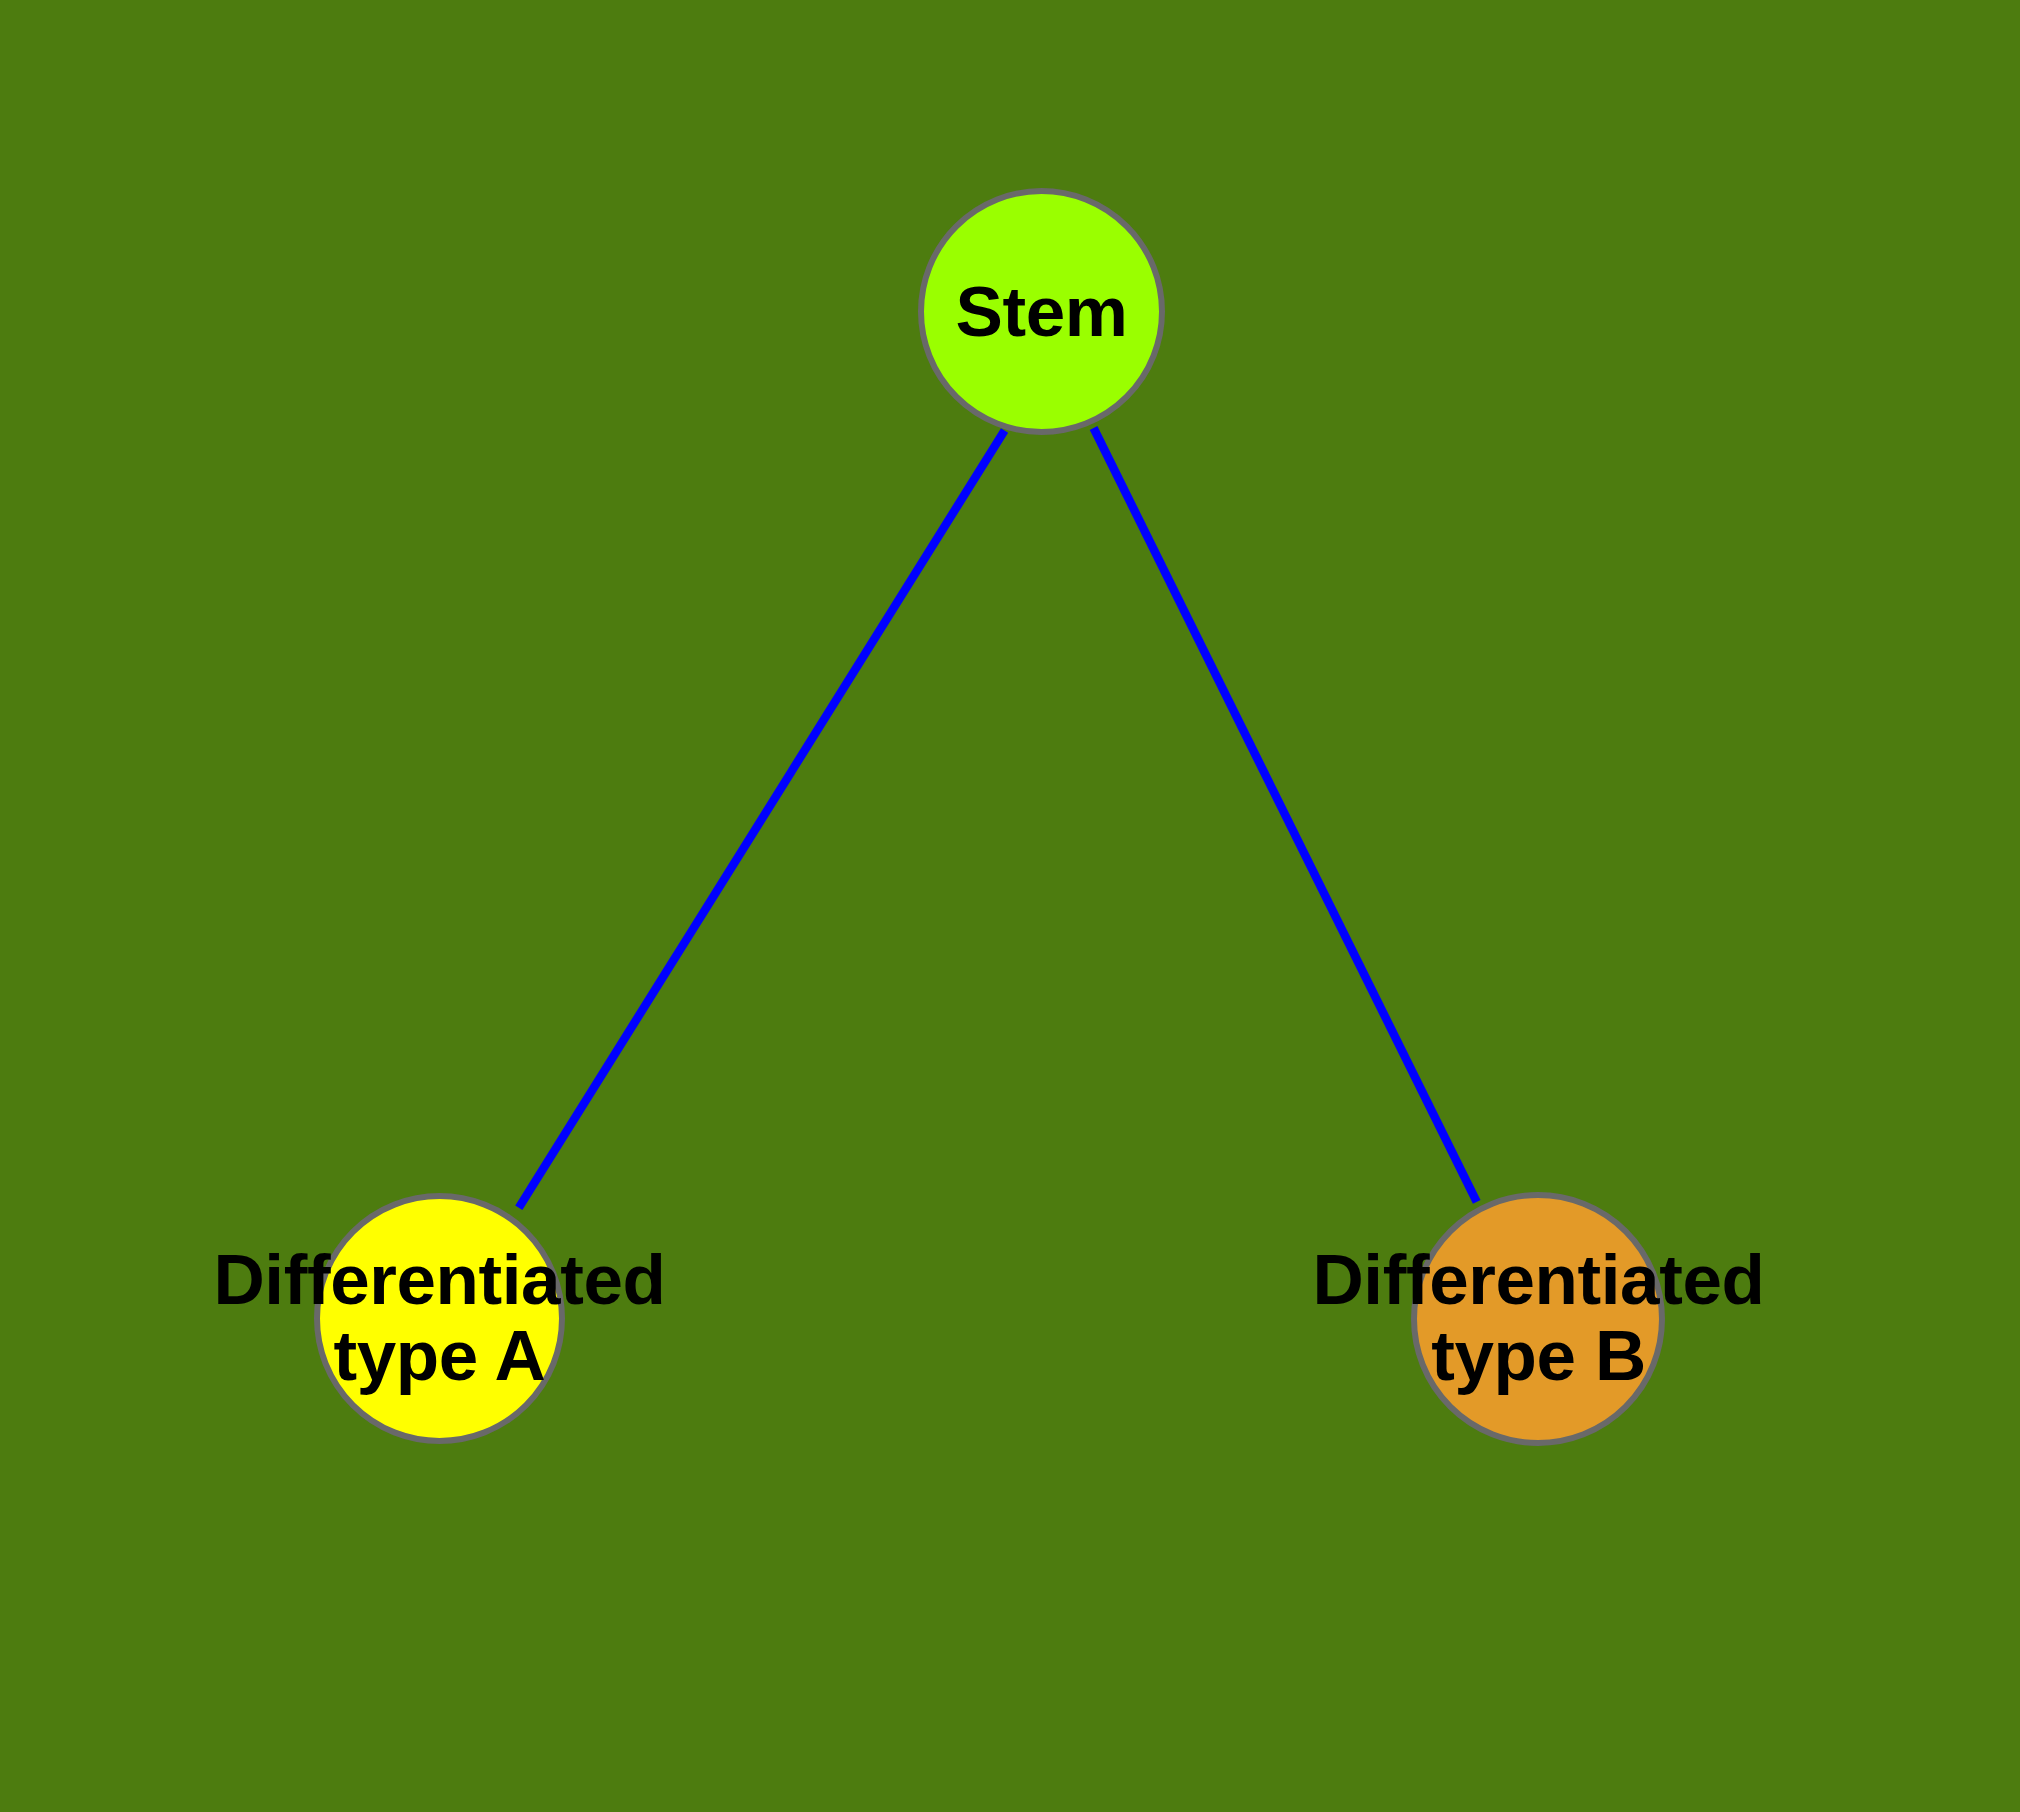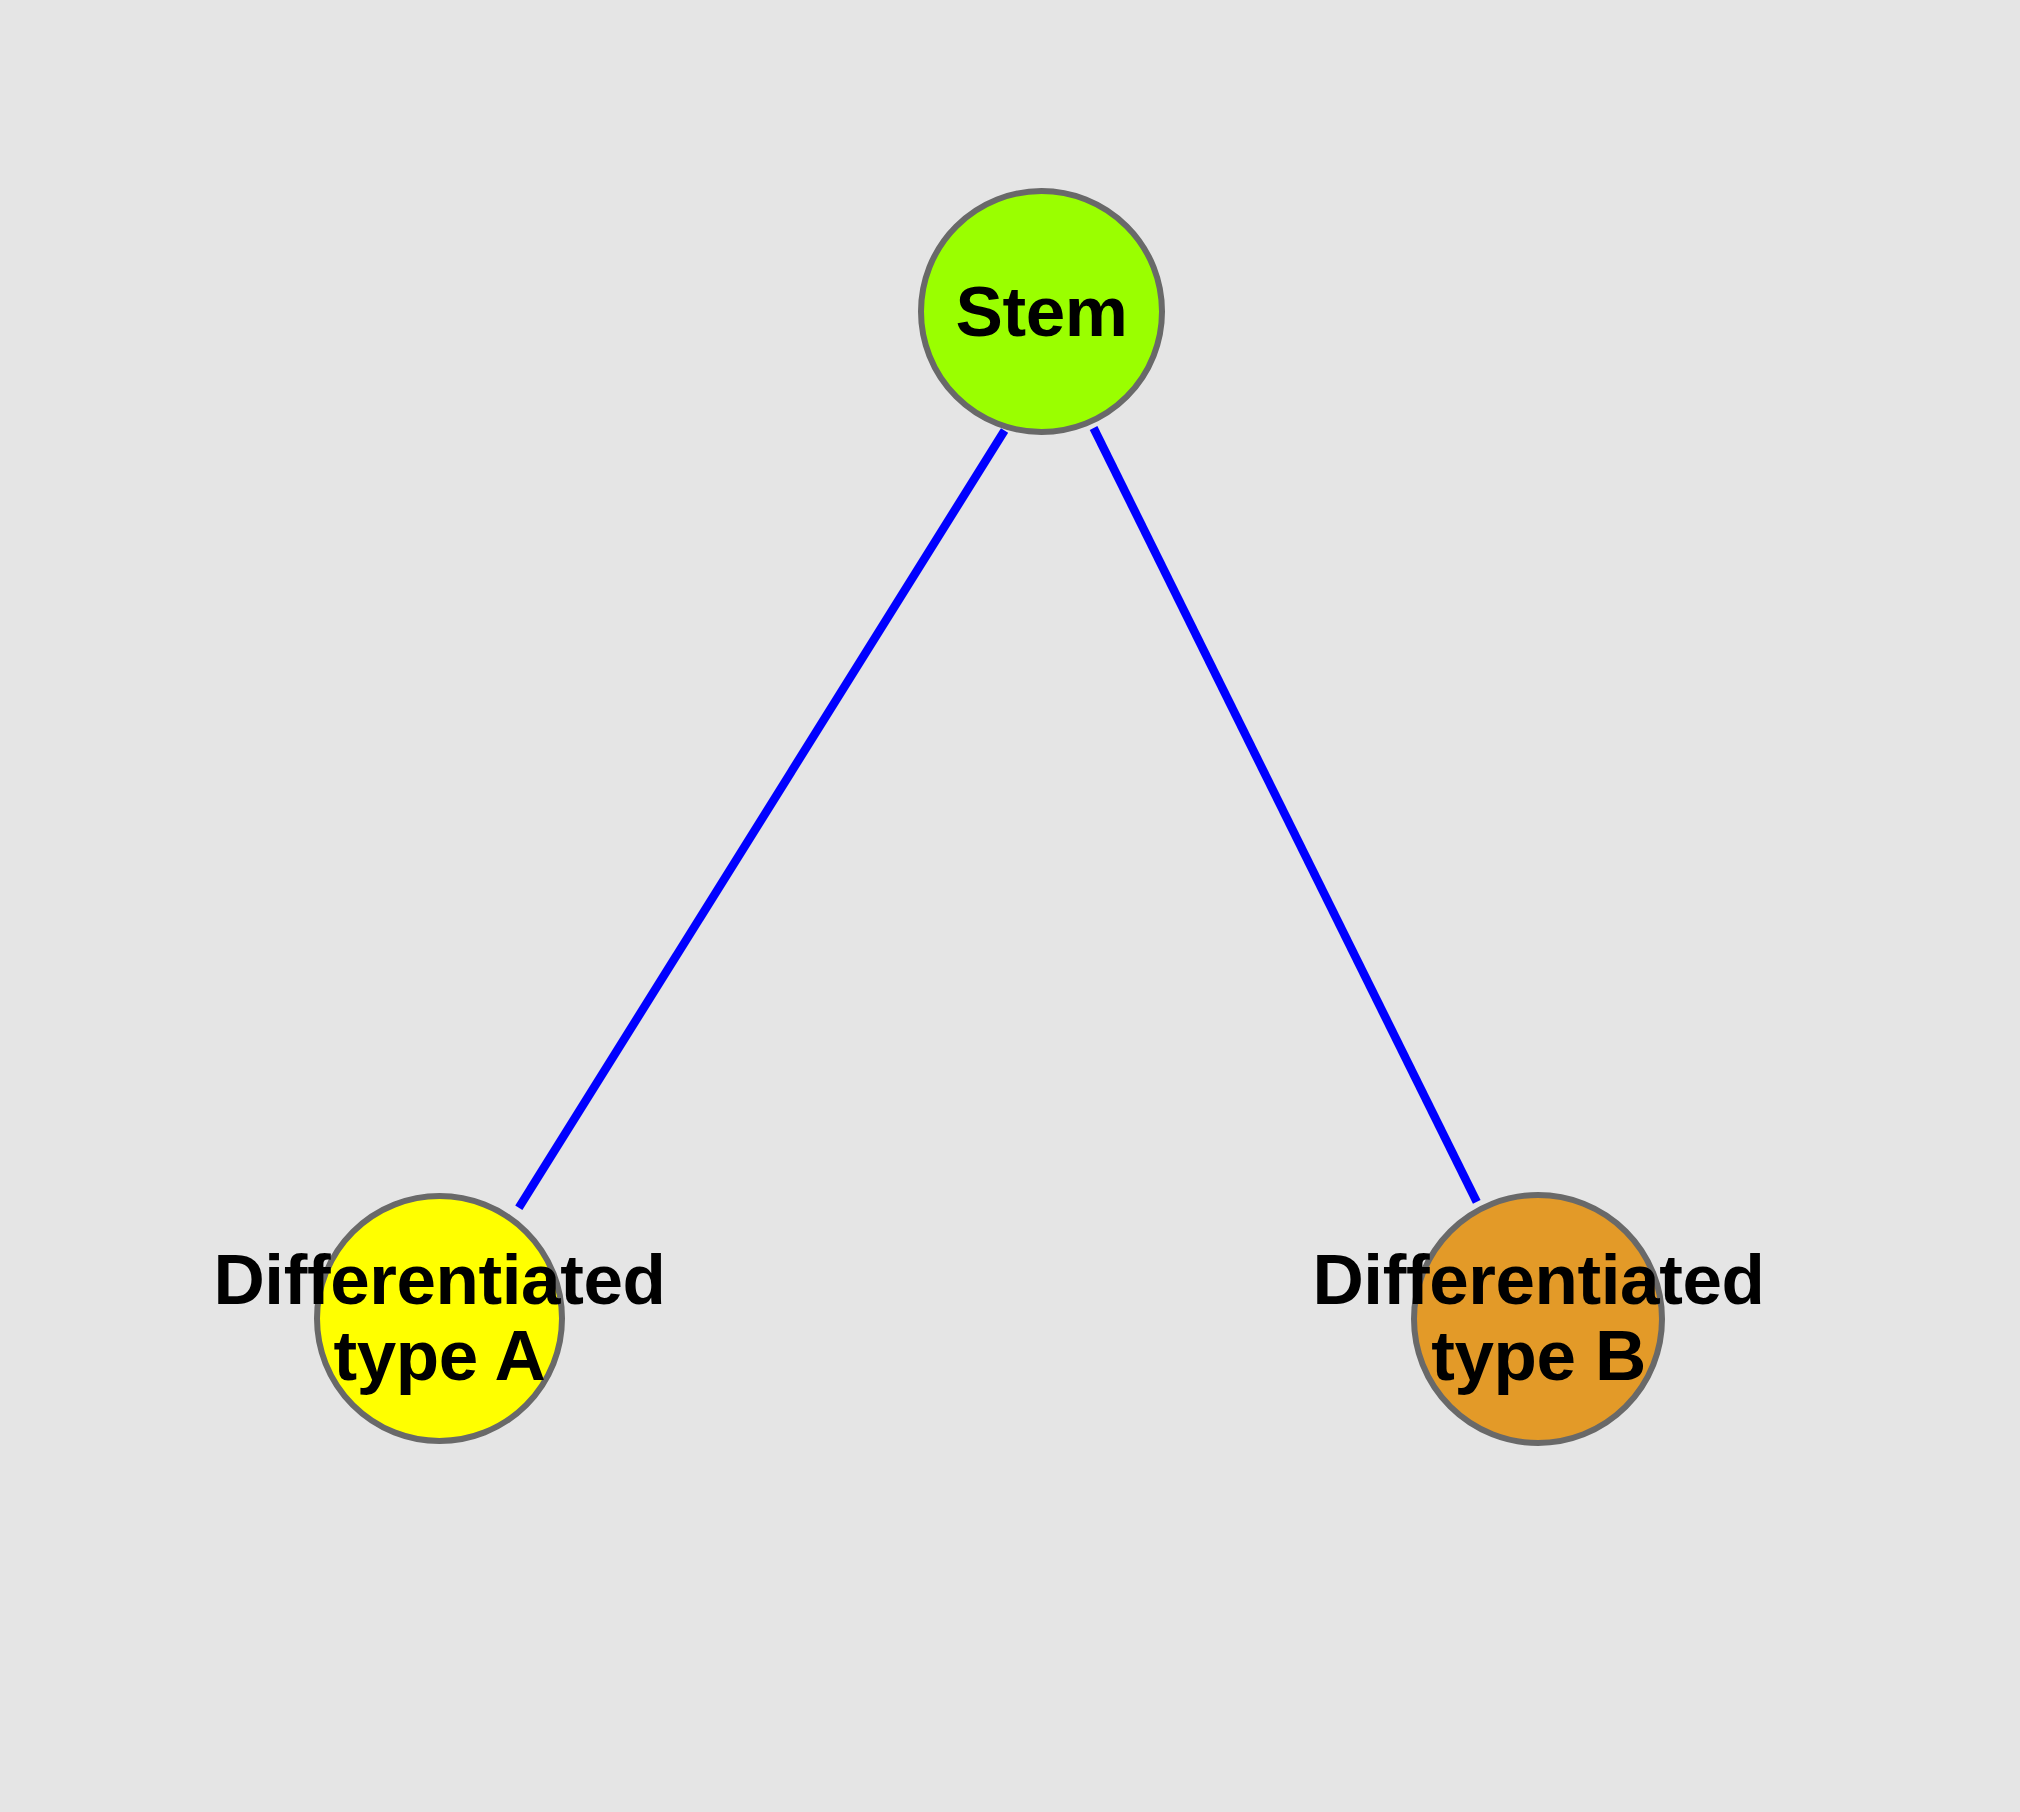--- a/index.html
+++ b/index.html
@@ -10,21 +10,21 @@
   body {
     width: 2021px;
     height: 1812px;
     overflow: hidden;
     font-family: "Liberation Sans", "DejaVu Sans", sans-serif;
   }
   #graph-canvas {
     position: relative;
     width: 2021px;
     height: 1812px;
-    background: #e5e5e5;
+    background: #4d7c0f;
   }
   #edge-layer {
     position: absolute;
     left: 0;
     top: 0;
     width: 2021px;
     height: 1812px;
   }
   .graph-node {
     position: absolute;

